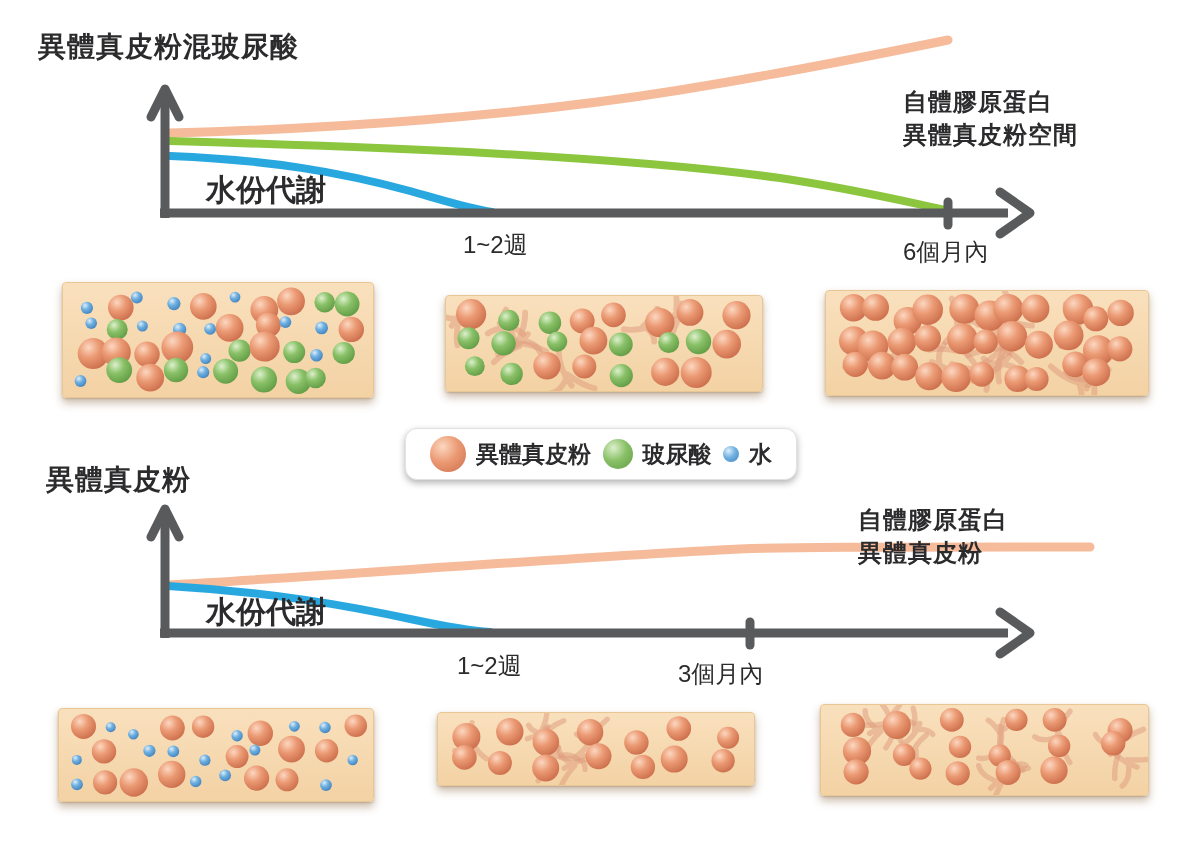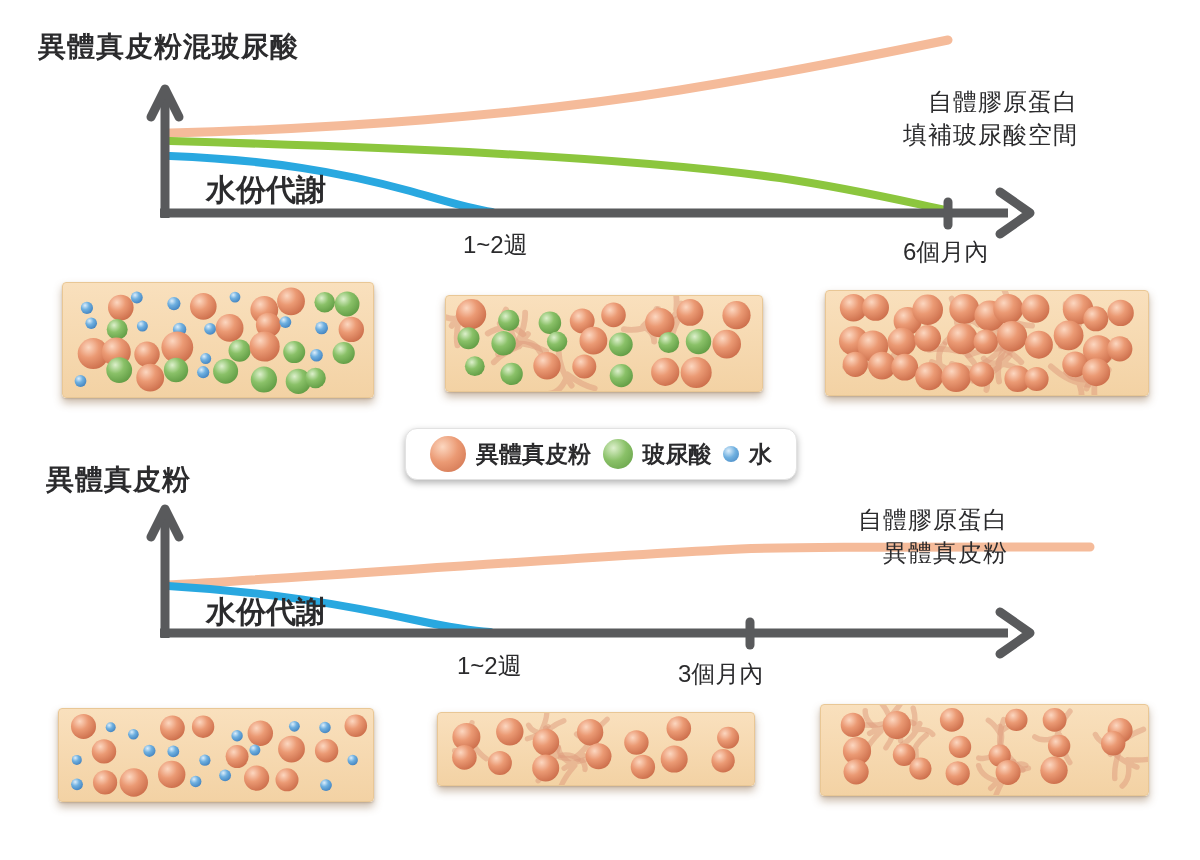--- a/index.html
+++ b/index.html
@@ -1,25 +1,25 @@
 <!DOCTYPE html>
 <html><head>
 <meta charset="utf-8">
 <style>
   html,body{margin:0;padding:0;background:#fff;}
   .page{
     position:relative;width:1200px;height:860px;background:#fff;overflow:hidden;
     font-family:"Liberation Sans","DejaVu Sans",sans-serif;color:#2e2e30;
   }
   .layer{position:absolute;left:0;top:0;width:1200px;height:860px;pointer-events:none;}
-  .txt{position:absolute;white-space:pre;text-align:right;}
+  .txt{position:absolute;white-space:pre;}
   .chart-title{font-size:28px;font-weight:700;letter-spacing:1px;color:#2b2b2d;}
   .curve-label{font-size:30px;font-weight:600;color:#2b2b2d;}
   .tick-label{font-size:24px;font-weight:500;color:#2b2b2d;}
-  .annot{font-size:24px;font-weight:400;line-height:1.38;color:#2b2b2d;letter-spacing:1px;}
+  .annot{font-size:24px;font-weight:700;line-height:1.38;color:#2b2b2d;letter-spacing:1px;}
   .strip{
     position:absolute;border-radius:4px;
     background:linear-gradient(180deg,#f9e0bd,#f3d2a4);
     border:1px solid #e9c795;
     box-shadow:0 5px 9px rgba(130,92,55,.42),0 1px 2px rgba(130,92,55,.28);
   }
   .strip svg{display:block;width:100%;height:100%;border-radius:3px;}
   .legend{
     position:absolute;left:405px;top:428px;width:392px;height:52px;
     background:#fff;border:1px solid #e2e2e2;border-radius:12px;
@@ -80,21 +80,21 @@
       <path d="M 160 633 L 1008 633" fill="none" stroke-width="9" stroke="#595a5c"></path>
       <path d="M 1000 612 L 1030 633 L 1000 654" fill="none" stroke-width="9" stroke-linecap="round" stroke-linejoin="round" stroke="#595a5c"></path>
       <path d="M 750 622 L 750 645" fill="none" stroke-width="9" stroke-linecap="round" stroke="#595a5c"></path>
     </g>
   </svg>
 
   <div class="txt chart-title" style="left:38px;top:28px">異體真皮粉混玻尿酸</div>
   <div class="txt curve-label" style="left:206px;top:170px">水份代謝</div>
   <div class="txt tick-label" style="left:463px;top:229px">1~2週</div>
   <div class="txt tick-label" style="left:903px;top:236px">6個月內</div>
-  <div class="txt annot" style="left:903px;top:85px"><span>自體膠原蛋白</span><br><span>填補玻尿酸空間</span></div>
+  <div class="txt annot" style="left:903px;top:85px"><span>自體膠原蛋白</span><br><span>異體真皮粉空間</span></div>
 
   <div class="strip" style="left:62px;top:282px;width:310px;height:114px">
       <svg viewBox="0 0 310 114">
         <circle cx="23.9" cy="24.9" r="6.1" fill="url(#grad-blue)"></circle>
         <circle cx="57.8" cy="24.6" r="12.8" fill="url(#grad-orange)"></circle>
         <circle cx="73.8" cy="14.5" r="5.9" fill="url(#grad-blue)"></circle>
         <circle cx="110.9" cy="20.6" r="6.6" fill="url(#grad-blue)"></circle>
         <circle cx="140.3" cy="23.4" r="13.3" fill="url(#grad-orange)"></circle>
         <circle cx="172.0" cy="14.1" r="5.4" fill="url(#grad-blue)"></circle>
         <circle cx="201.3" cy="26.8" r="13.9" fill="url(#grad-orange)"></circle>

